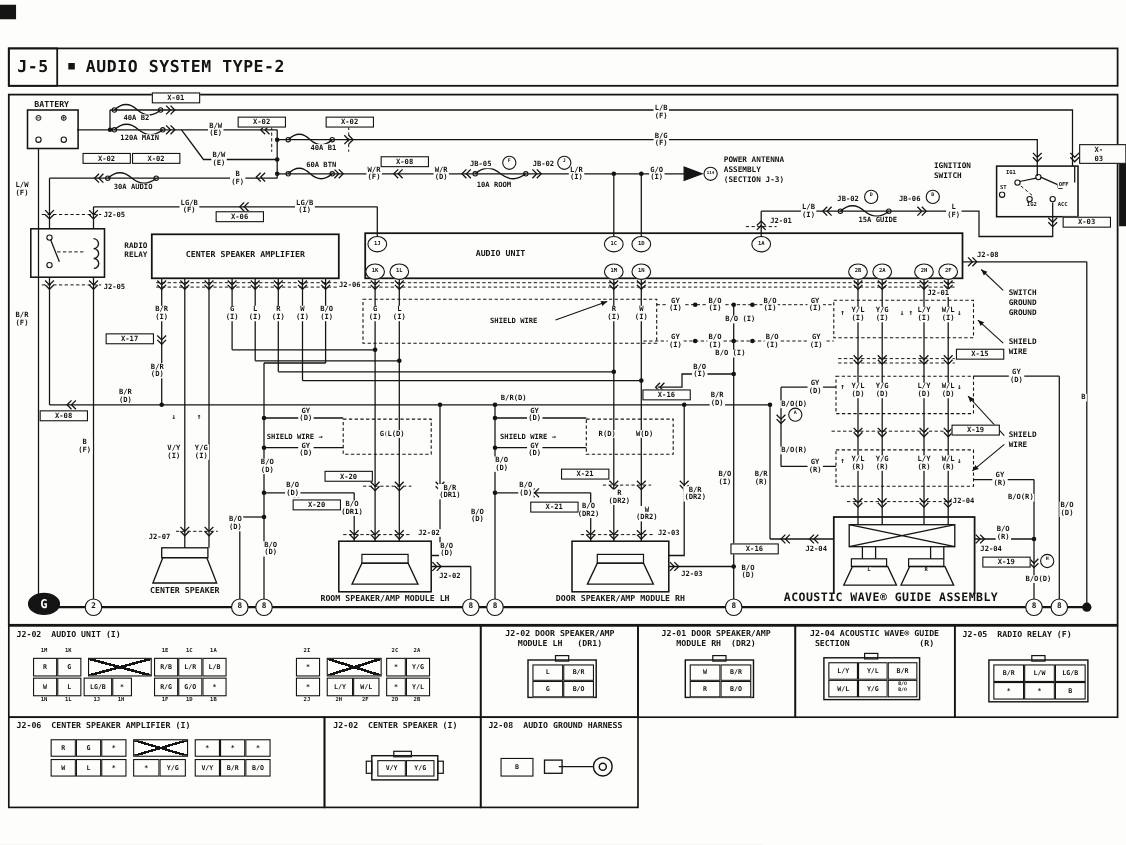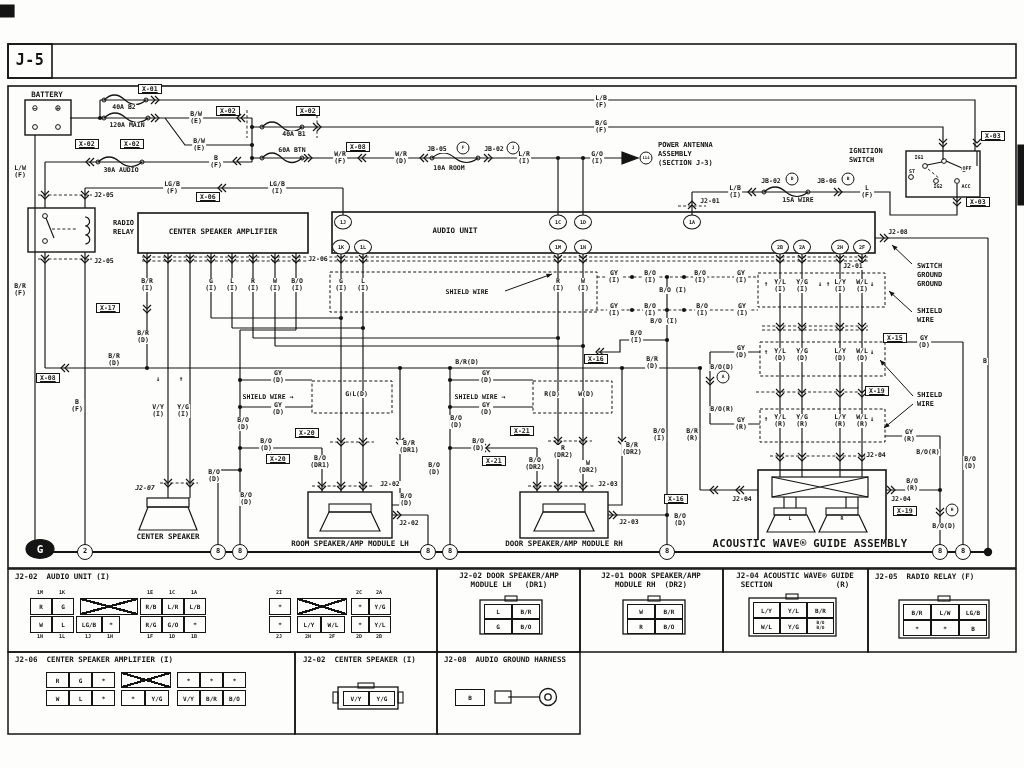--- a/index.html
+++ b/index.html
@@ -10,21 +10,21 @@
       font:700 6.5px/7px "DejaVu Sans Mono",monospace;color:#141414;background:#fdfdfb;
       white-space:pre;padding:0 1px;}
   .lb.bl{transform:none;text-align:left;font-size:7px;}
   .lb.b{font-size:7.5px;line-height:8px;}
   .lb.big{font-size:10.5px;letter-spacing:.4px;}
   .lb.t{transform:none;text-align:left;font-size:7.5px;}
   .lb.s{font-size:5px;line-height:5px;}
   .lb.sym{font-size:9px;line-height:9px;}
   .lb.ar{font-size:7px;background:transparent;}
   .xbox{position:absolute;z-index:3;border:1.2px solid #141414;background:#fdfdfb;
-        font:700 6.5px/8px "DejaVu Sans Mono",monospace;padding:0 3px;text-decoration:underline;}
+        font:700 6.5px/8px "DejaVu Sans Mono",monospace;padding:0 13px;}
   .pin{position:absolute;z-index:4;width:16px;height:13px;border:1.1px solid #141414;border-radius:50%;
        background:#fdfdfb;font:700 5px/12px "DejaVu Sans Mono",monospace;text-align:center;
        transform:translate(-50%,-50%);}
   .circ{position:absolute;z-index:4;width:11px;height:11px;border:1px solid #141414;border-radius:50%;
         background:#fdfdfb;font:700 4.5px/10px "DejaVu Sans Mono",monospace;text-align:center;
         transform:translate(-50%,-50%);}
   .gnd{position:absolute;z-index:4;width:14px;height:14px;border:1.3px solid #141414;border-radius:50%;
        background:#fdfdfb;font:700 7px/12px "DejaVu Sans Mono",monospace;text-align:center;
        transform:translate(-50%,-50%);}
   .cell{position:absolute;z-index:3;border:1.2px solid #141414;background:#fdfdfb;
@@ -348,20 +348,24 @@
         <path d="M26,549 a14,9.5 0 1 0 28,0 a14,9.5 0 1 0 -28,0" stroke="#141414" stroke-width="1.2" fill="#141414"></path>
         <path d="M508,697 L539,697" stroke="#141414" stroke-width="1.2" fill="none"></path>
         <path d="M0,5 L14,5 L14,17 L0,17 Z" stroke="#141414" stroke-width="1.2" fill="#141414"></path>
         <path d="M1018,145 L1024,145 L1024,205 L1018,205 Z" stroke="#141414" stroke-width="1.2" fill="#141414"></path>
         <circle cx="548" cy="697" r="8.5" stroke="#141414" fill="none" stroke-width="1.3"></circle>
         <circle cx="548" cy="697" r="3.2" stroke="#141414" fill="none" stroke-width="1.3"></circle>
         <text x="40" y="553" font-family="DejaVu Sans Mono,monospace" font-size="11" font-weight="700" fill="#fdfdfb" text-anchor="middle">G</text>
       </svg>
     </div>
   <div class="hdr" style="left:30px;top:51px;transform:translateX(-50%);">J-5</div>
+  <div class="hdr" style="left:62px;top:51px;">
+    <span style="font-size:10px;vertical-align:2px;">■</span>
+    <span>AUDIO SYSTEM TYPE-2</span>
+  </div>
   <div id="layer">
       <div class="lb b" style="left: 47px; top: 91px;">BATTERY</div>
       <div class="lb sym" style="left: 35px; top: 104px;">⊖</div>
       <div class="lb sym" style="left: 58px; top: 104px;">⊕</div>
       <div class="lb" style="left: 124px; top: 104px;">40A B2</div>
       <div class="lb" style="left: 127px; top: 122px;">120A MAIN</div>
       <div class="lb" style="left: 196px; top: 111px;">B/W
 (E)</div>
       <div class="lb" style="left: 199px; top: 138px;">B/W
 (E)</div>
@@ -390,21 +394,21 @@
       <div class="lb bl" style="left: 657px; top: 160px;">(SECTION J-3)</div>
       <div class="lb bl" style="left: 848px; top: 148px;">IGNITION</div>
       <div class="lb bl" style="left: 848px; top: 157px;">SWITCH</div>
       <div class="lb s" style="left: 919px; top: 155px;">IG1</div>
       <div class="lb s" style="left: 912px; top: 169px;">ST</div>
       <div class="lb s" style="left: 967px; top: 166px;">OFF</div>
       <div class="lb s" style="left: 938px; top: 184px;">IG2</div>
       <div class="lb s" style="left: 966px; top: 184px;">ACC</div>
       <div class="lb" style="left: 771px; top: 178px;">JB-02</div>
       <div class="lb" style="left: 827px; top: 178px;">JB-06</div>
-      <div class="lb" style="left: 798px; top: 197px;">15A WIRE</div>
+      <div class="lb" style="left: 798px; top: 197px;">15A GUIDE</div>
       <div class="lb" style="left: 735px; top: 185px;">L/B
 (I)</div>
       <div class="lb" style="left: 867px; top: 185px;">L
 (F)</div>
       <div class="lb" style="left: 710px; top: 198px;">J2-01</div>
       <div class="lb" style="left: 20px; top: 165px;">L/W
 (F)</div>
       <div class="lb" style="left: 172px; top: 181px;">LG/B
 (F)</div>
       <div class="lb" style="left: 277px; top: 181px;">LG/B
@@ -522,21 +526,21 @@
       <div class="lb" style="left: 652px; top: 356px;">B/R
 (D)</div>
       <div class="lb" style="left: 77px; top: 399px;">B
 (F)</div>
       <div class="lb" style="left: 158px; top: 404px;">V/Y
 (I)</div>
       <div class="lb" style="left: 183px; top: 404px;">Y/G
 (I)</div>
       <div class="lb ar" style="left: 158px; top: 376px;">↓</div>
       <div class="lb ar" style="left: 181px; top: 376px;">↑</div>
-      <div class="lb" style="left: 145px; top: 485px; font-style: italic;">J2-07</div>
+      <div class="lb" style="left: 145px; top: 485px;">J2-07</div>
       <div class="lb b" style="left: 168px; top: 533px;">CENTER SPEAKER</div>
       <div class="lb" style="left: 278px; top: 370px;">GY
 (D)</div>
       <div class="lb" style="left: 268px; top: 394px;">SHIELD WIRE →</div>
       <div class="lb" style="left: 278px; top: 402px;">GY
 (D)</div>
       <div class="lb" style="left: 353px; top: 391px;">G(D)</div>
       <div class="lb" style="left: 360px; top: 391px;">L(D)</div>
       <div class="lb" style="left: 243px; top: 417px;">B/O
 (D)</div>
@@ -629,21 +633,21 @@
       <div class="xbox" style="left: 216px; top: 106px;">X-02</div>
       <div class="xbox" style="left: 296px; top: 106px;">X-02</div>
       <div class="xbox" style="left: 75px; top: 139px;">X-02</div>
       <div class="xbox" style="left: 120px; top: 139px;">X-02</div>
       <div class="xbox" style="left: 346px; top: 142px;">X-08</div>
       <div class="xbox" style="left: 196px; top: 192px;">X-06</div>
       <div class="xbox" style="left: 981px; top: 131px;">X-03</div>
       <div class="xbox" style="left: 966px; top: 197px;">X-03</div>
       <div class="xbox" style="left: 96px; top: 303px;">X-17</div>
       <div class="xbox" style="left: 36px; top: 373px;">X-08</div>
-      <div class="xbox" style="left: 869px; top: 333px; margin-left: 14px;">X-15</div>
+      <div class="xbox" style="left: 869px; top: 317px;">X-15</div>
       <div class="xbox" style="left: 584px; top: 354px;">X-16</div>
       <div class="xbox" style="left: 865px; top: 386px;">X-19</div>
       <div class="xbox" style="left: 295px; top: 428px;">X-20</div>
       <div class="xbox" style="left: 266px; top: 454px;">X-20</div>
       <div class="xbox" style="left: 510px; top: 426px;">X-21</div>
       <div class="xbox" style="left: 482px; top: 456px;">X-21</div>
       <div class="xbox" style="left: 664px; top: 494px;">X-16</div>
       <div class="xbox" style="left: 893px; top: 506px;">X-19</div>
       <div class="pin" style="left: 343px; top: 222px;">1J</div>
       <div class="pin" style="left: 341px; top: 247px;">1K</div>

